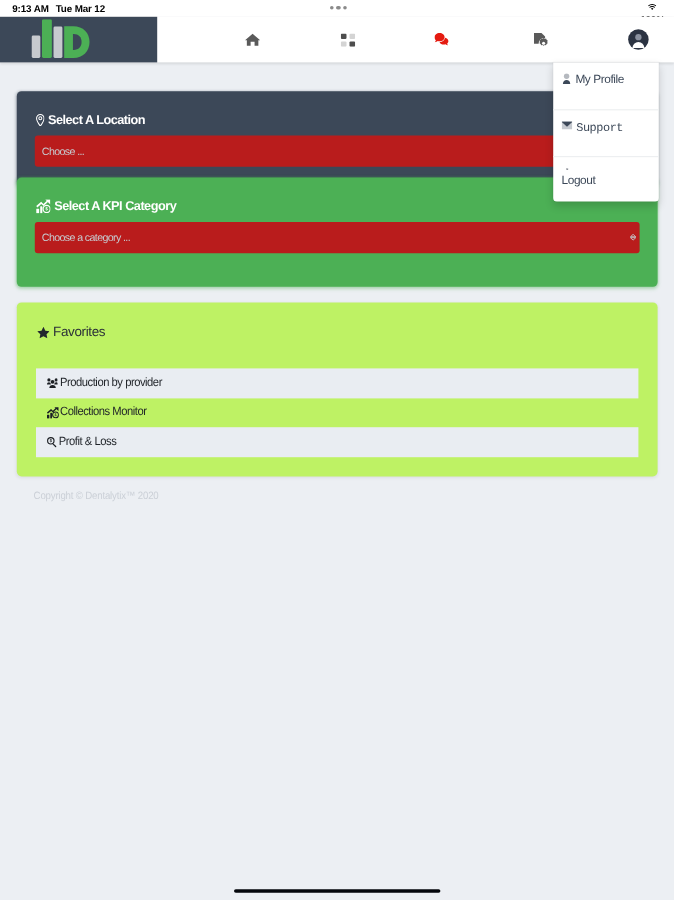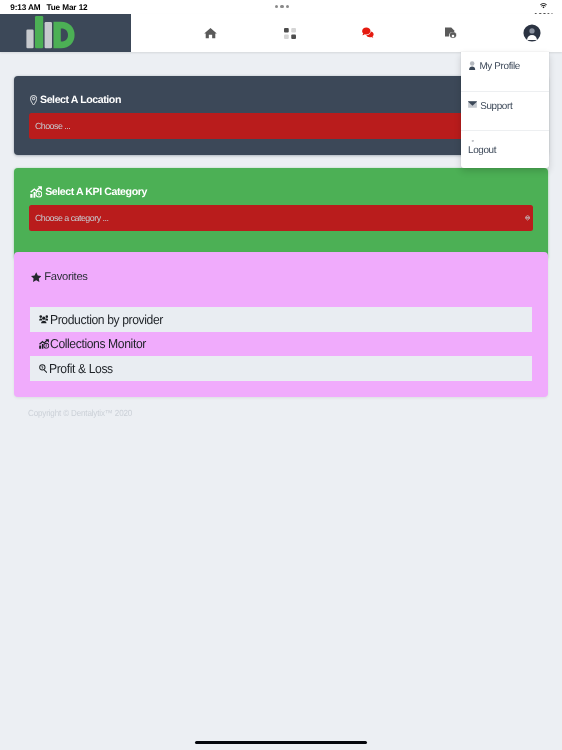--- a/index.html
+++ b/index.html
@@ -51,50 +51,50 @@
   .dropdown {
     position:absolute; top:52px; left:461px; width:88px; height:116px;
     background:#fff; border-radius:0 0 3px 3px;
     box-shadow:0 3px 7px rgba(0,0,0,.16), 0 0 0 0.5px rgba(0,0,0,.05);
     z-index:30;
   }
   .dd-item { position:absolute; left:0; width:88px; display:flex; 
              padding-left:7px; gap:3.2px;
              font-size:9.9px; color:#3c4858; letter-spacing:-0.35px; }
   #dd1 { top:9.4px; height:16px; }
-  #dd2 { top:48.6px; height:16px; }
+  #dd2 { top:48.6px; height:16px;font-family:Liberation Mono, monospace; }
   #dd3 { top:88px; height:16px;flex-direction:column; }
   .dd-sep { position:absolute; left:0; width:88px; height:1px; background:#edeff1; }
   #ds1 { top:38.5px; }
   #ds2 { top:78px; }
 
   
   .card { position:absolute; left:14px; width:534px; border-radius:4px; overflow:visible; }
   .card-dark  { box-shadow:0 1px 3px rgba(60,72,88,0.30), 0 0 2px rgba(60,72,88,0.18); }
   .card-green { box-shadow:0 1px 3px rgba(76,176,85,0.35), 0 0 2px rgba(76,176,85,0.25); }
   .card-white { box-shadow:0 1px 3px rgba(0,0,0,0.07); }
   .card-dark { top:76px; height:79px; background:#3c4858; }
-  .card-green{ top:168px; height:91px; background:#4cb055; }
-  .card-white{ top:252px; height:145px; background:#f0abfc; }
+  .card-green{ top:148px; height:91px; background:#4cb055; }
+  .card-white{ top:252px; height:145px; background:#bef264; }
 
   .card-title { position:absolute; left:16px; top:18px; display:flex; align-items:center; gap:2.8px;
                 font-size:10.6px; font-weight:bold; color:#fff; line-height:12px;
                 letter-spacing:-0.42px; }
   .sel {
     position:absolute; left:15.3px; top:37px; width:504px; height:26.4px; background:#b91c1c;
     border-radius:2.5px; display:flex; align-items:center; padding-left:5.6px;
     font-size:8.9px; color:#c7cbd0; letter-spacing:-0.52px;
   }
   .sel .caret { position:absolute; right:3.4px; top:10.4px; }
 
   .fav-title { position:absolute; left:16.8px; top:19px; display:flex; align-items:center; gap:3px;
                font-size:11.2px; color:#2b3038; font-weight:normal; letter-spacing:-0.28px; }
   .fav-list { position:absolute; left:15.8px; top:55px; width:502.2px;}
   .fav-item { height:24.6px; display:flex; align-items:center; gap:1.6px;
-              font-size:13px; color:#1f2328; padding-left:8.8px; letter-spacing:-0.42px;
+              font-size:10px; color:#1f2328; padding-left:8.8px; letter-spacing:-0.42px;
               }
   .fav-item span { transform:scaleX(0.935); transform-origin:left center; }
   .fav-item.alt { background:#e9edf2; }
 
   .copyright { position:absolute; left:27.8px; top:407.5px; font-size:8.9px; color:#cbd0d7;
                letter-spacing:-0.16px; transform:scaleX(0.905); transform-origin:left center; }
 
   .homebar { position:absolute; top:740.5px; left:194.7px;
              width:172.6px; height:3.6px; background:#05070c; border-radius:2px;}
 </style>

